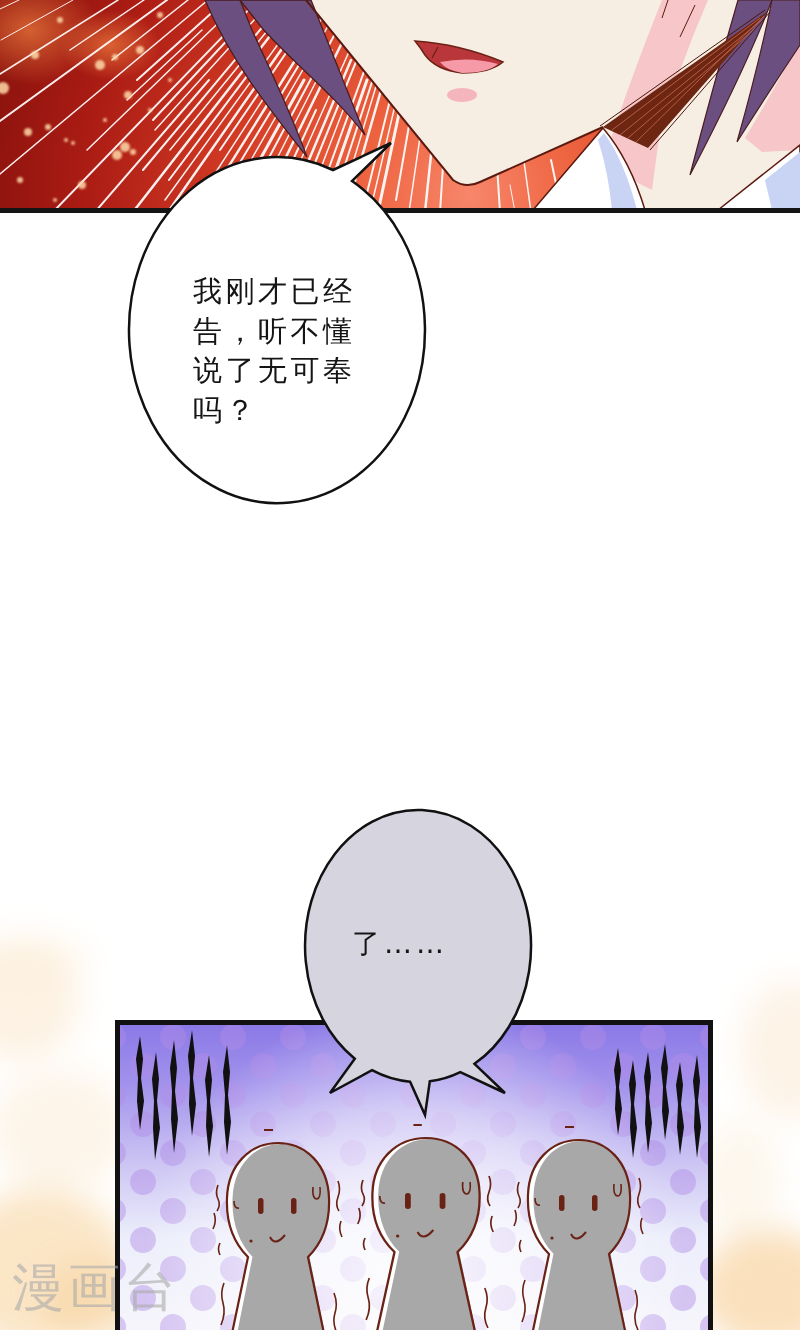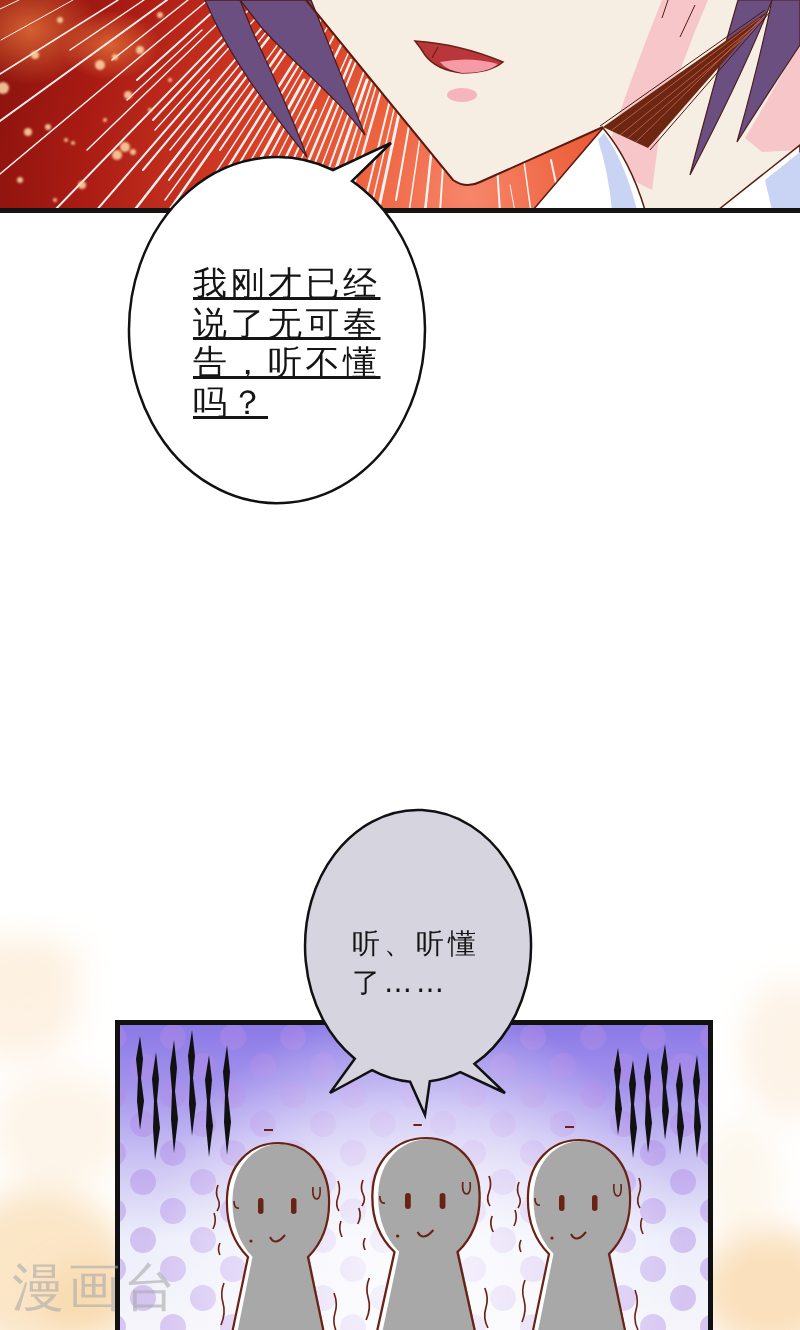--- a/index.html
+++ b/index.html
@@ -2,21 +2,21 @@
 <html><head>
 <meta charset="utf-8">
 <style>
   html, body { margin: 0; padding: 0; background: #ffffff; }
   body { width: 800px; height: 1330px; overflow: hidden; position: relative;
          font-family: "DejaVu Sans", "Liberation Sans", sans-serif; }
   #art { position: absolute; left: 0; top: 0; width: 800px; height: 1330px; }
   .bubble-text { position: absolute; color: #151515; white-space: nowrap;
                  font-family: "DejaVu Sans", "Liberation Sans", sans-serif; }
   .bubble-text .line { display: block; }
-  #bubble1-text { left: 193px; top: 264px; font-size: 34px; line-height: 39.5px; letter-spacing: 3.5px; text-decoration: underline; }
+  #bubble1-text { left: 193px; top: 272px; font-size: 29px; line-height: 39.5px; letter-spacing: 3.5px; }
   #bubble2-text { left: 352px; top: 924px; font-size: 28px; line-height: 39px; letter-spacing: 4px; }
   #watermark { position: absolute; left: 12px; top: 1262px; font-size: 52px; line-height: 1;
                letter-spacing: 4px; color: rgba(170,170,170,0.6);
                font-family: Liberation Serif, serif; }
 </style>
 </head>
 <body>
 
 <svg id="art" viewBox="0 0 800 1330" xmlns="http://www.w3.org/2000/svg">
   <defs>
@@ -292,23 +292,22 @@
     </g>
   </g>
   <path d="M117.5,1335 V1022.5 H710.5 V1335" fill="none" stroke="#111111" stroke-width="5"></path>
 
   <path d="M333,170 L391,143 L352,181 A148,173 0 1 1 333,170 Z" fill="#ffffff" stroke="#111111" stroke-width="2.5" stroke-linejoin="miter"></path>
   <path d="M474.5,1063.8 L505,1093 L460.3,1072.1 A113,136 0 0 1 429.8,1081.3 L425,1115 L410.1,1081.7 A113,136 0 0 1 372,1070.2 L330,1093 L354.8,1058.7 A113,136 0 1 1 474.5,1063.8 Z" fill="#d6d4df" stroke="#111111" stroke-width="2.5" stroke-linejoin="miter"></path>
 </svg>
 
 <div id="bubble1-text" class="bubble-text">
   <span class="line">我刚才已经</span>
+  <span class="line">告，听不懂</span>
   <span class="line">说了无可奉</span>
-  <span class="line">告，听不懂</span>
   <span class="line">吗？</span>
 </div>
 
 <div id="bubble2-text" class="bubble-text">
-  <span class="line">听、听懂</span>
   <span class="line">了……</span>
 </div>
 
 <div id="watermark">漫画台</div>
 
 </body></html>

